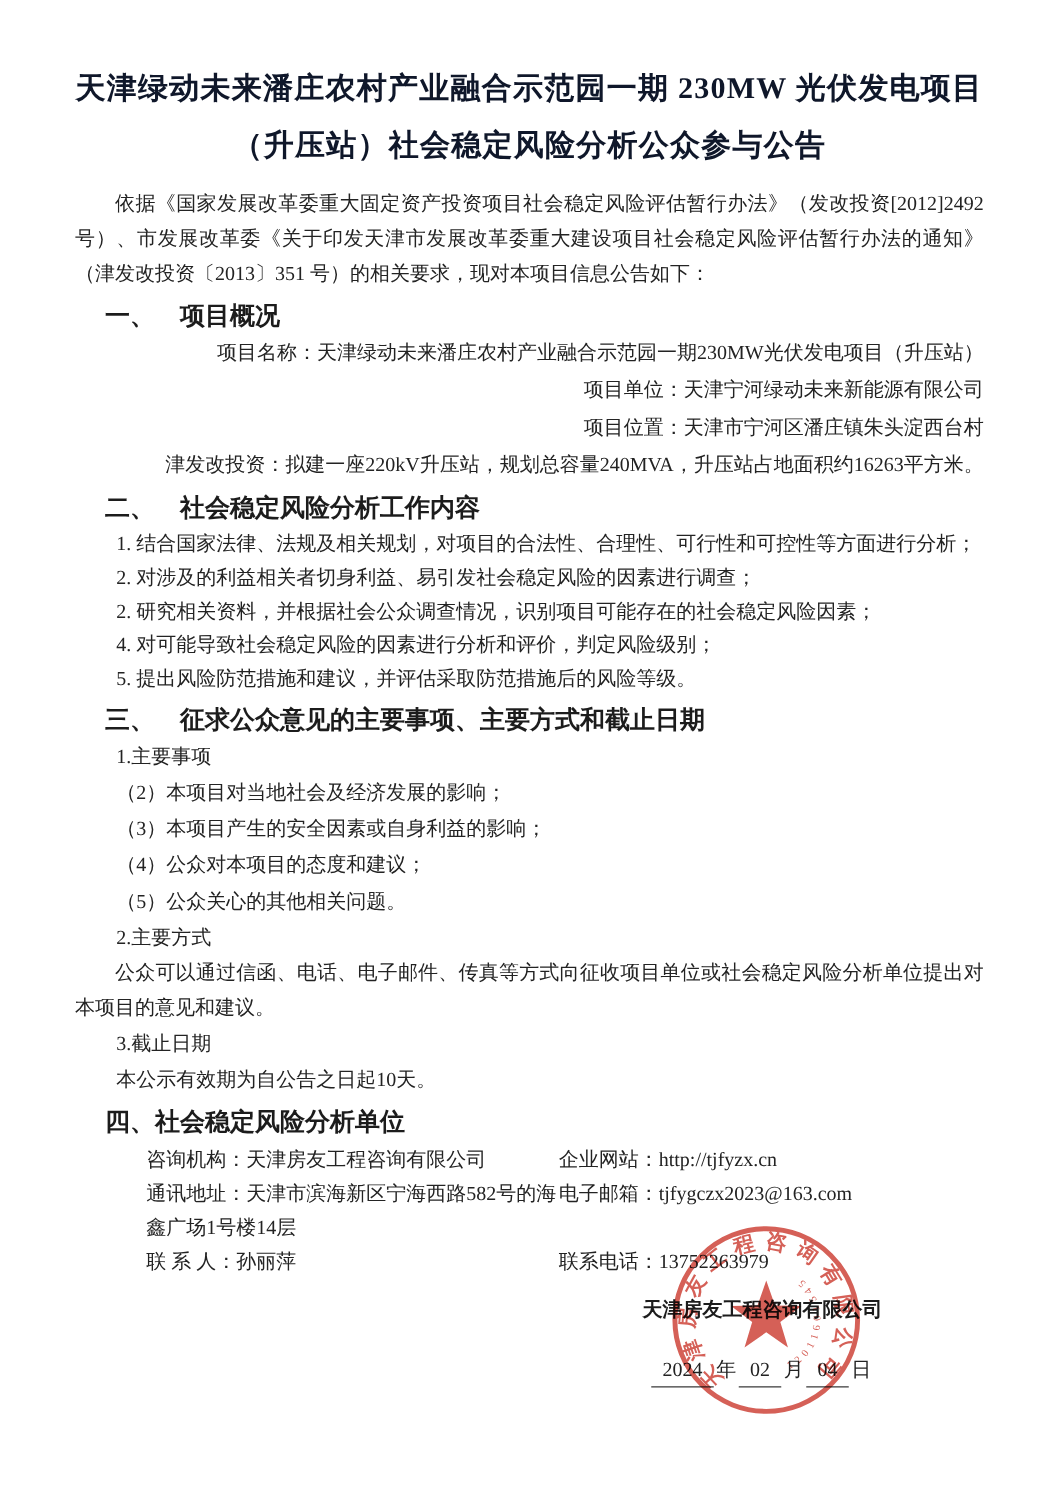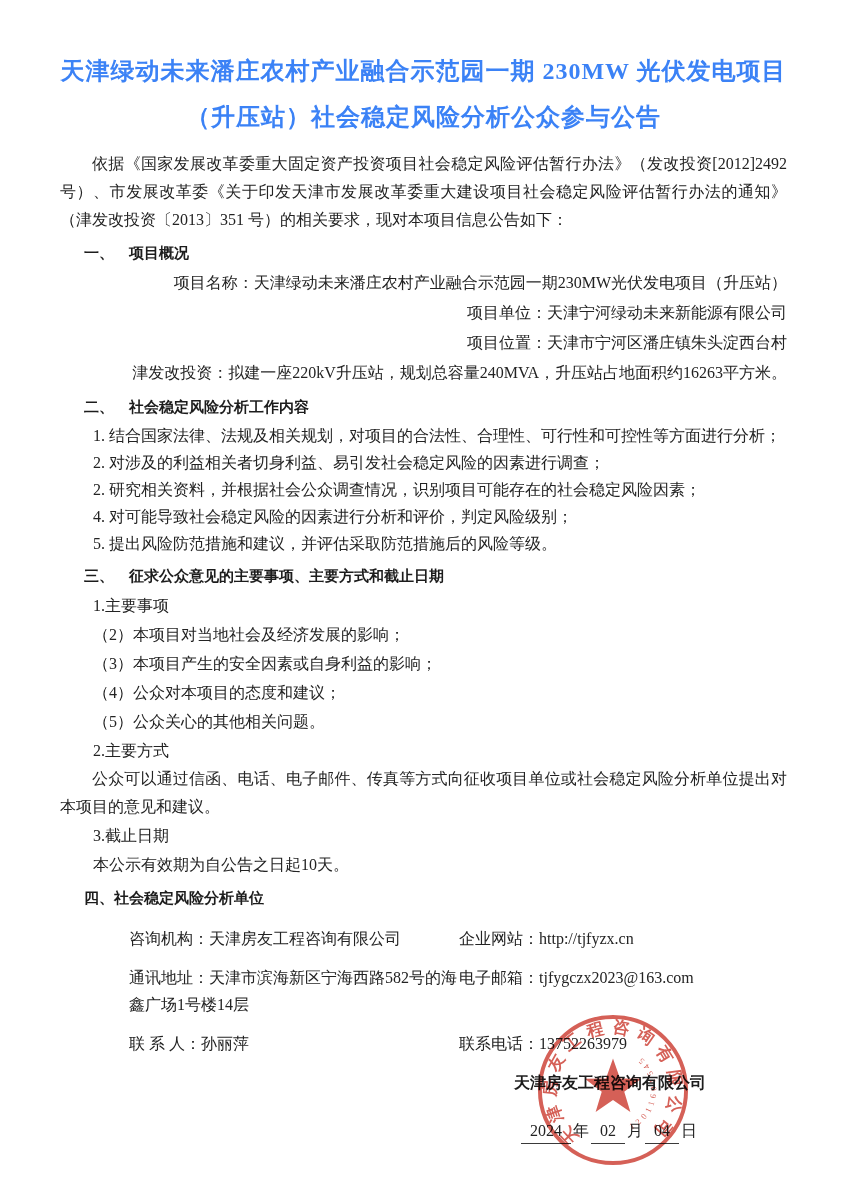--- a/index.html
+++ b/index.html
@@ -16,53 +16,53 @@
     color: #232323;
     overflow: hidden;
   }
   .doc-title {
     margin: 0;
     font-size: 24px;
     font-weight: 700;
     line-height: 46px;
     text-align: center;
     letter-spacing: 1px;
-    color: #3b82f6;
+    color: #0f172a;
   }
   .doc-title .title-line { display: block; }
   .intro {
     margin: 10px 0 0;
     line-height: 28px;
     text-indent: 2em;
     text-align: justify;
   }
   .sec-heading {
     margin: 4px 0 0;
     padding-left: 24px;
-    font-size: 15px;
+    font-size: 20px;
     font-weight: 700;
     line-height: 30px;
     color: #1c1c1c;
   }
   .kv-row { margin: 0; padding-left: 58px; line-height: 30px; text-align: right; }
   .num-item { margin: 0; padding-left: 33px; line-height: 27px; }
   .sub-title, .sub-item, .plain-para { margin: 0; padding-left: 33px; line-height: 29px; }
   .body-para {
     margin: 0;
     line-height: 28px;
     text-indent: 2em;
     text-align: justify;
   }
   .contact { margin-top: 2px; }
   .contact-row {
     display: flex;
     align-items: flex-start;
     padding-left: 57px;
     line-height: 27px;
-    margin: 12px;
+    margin: 0;
   }
   .contact-left { width: 330px; flex: 0 0 330px; }
   .contact-right { flex: 1; }
   .sig-block {
     position: relative;
     width: 260px;
     margin: 12px 0 0 420px;
     text-align: center;
   }
   .sig-company { margin: 0; font-weight: 700; line-height: 28px; font-size: 16px; color: #1c1c1c; }

